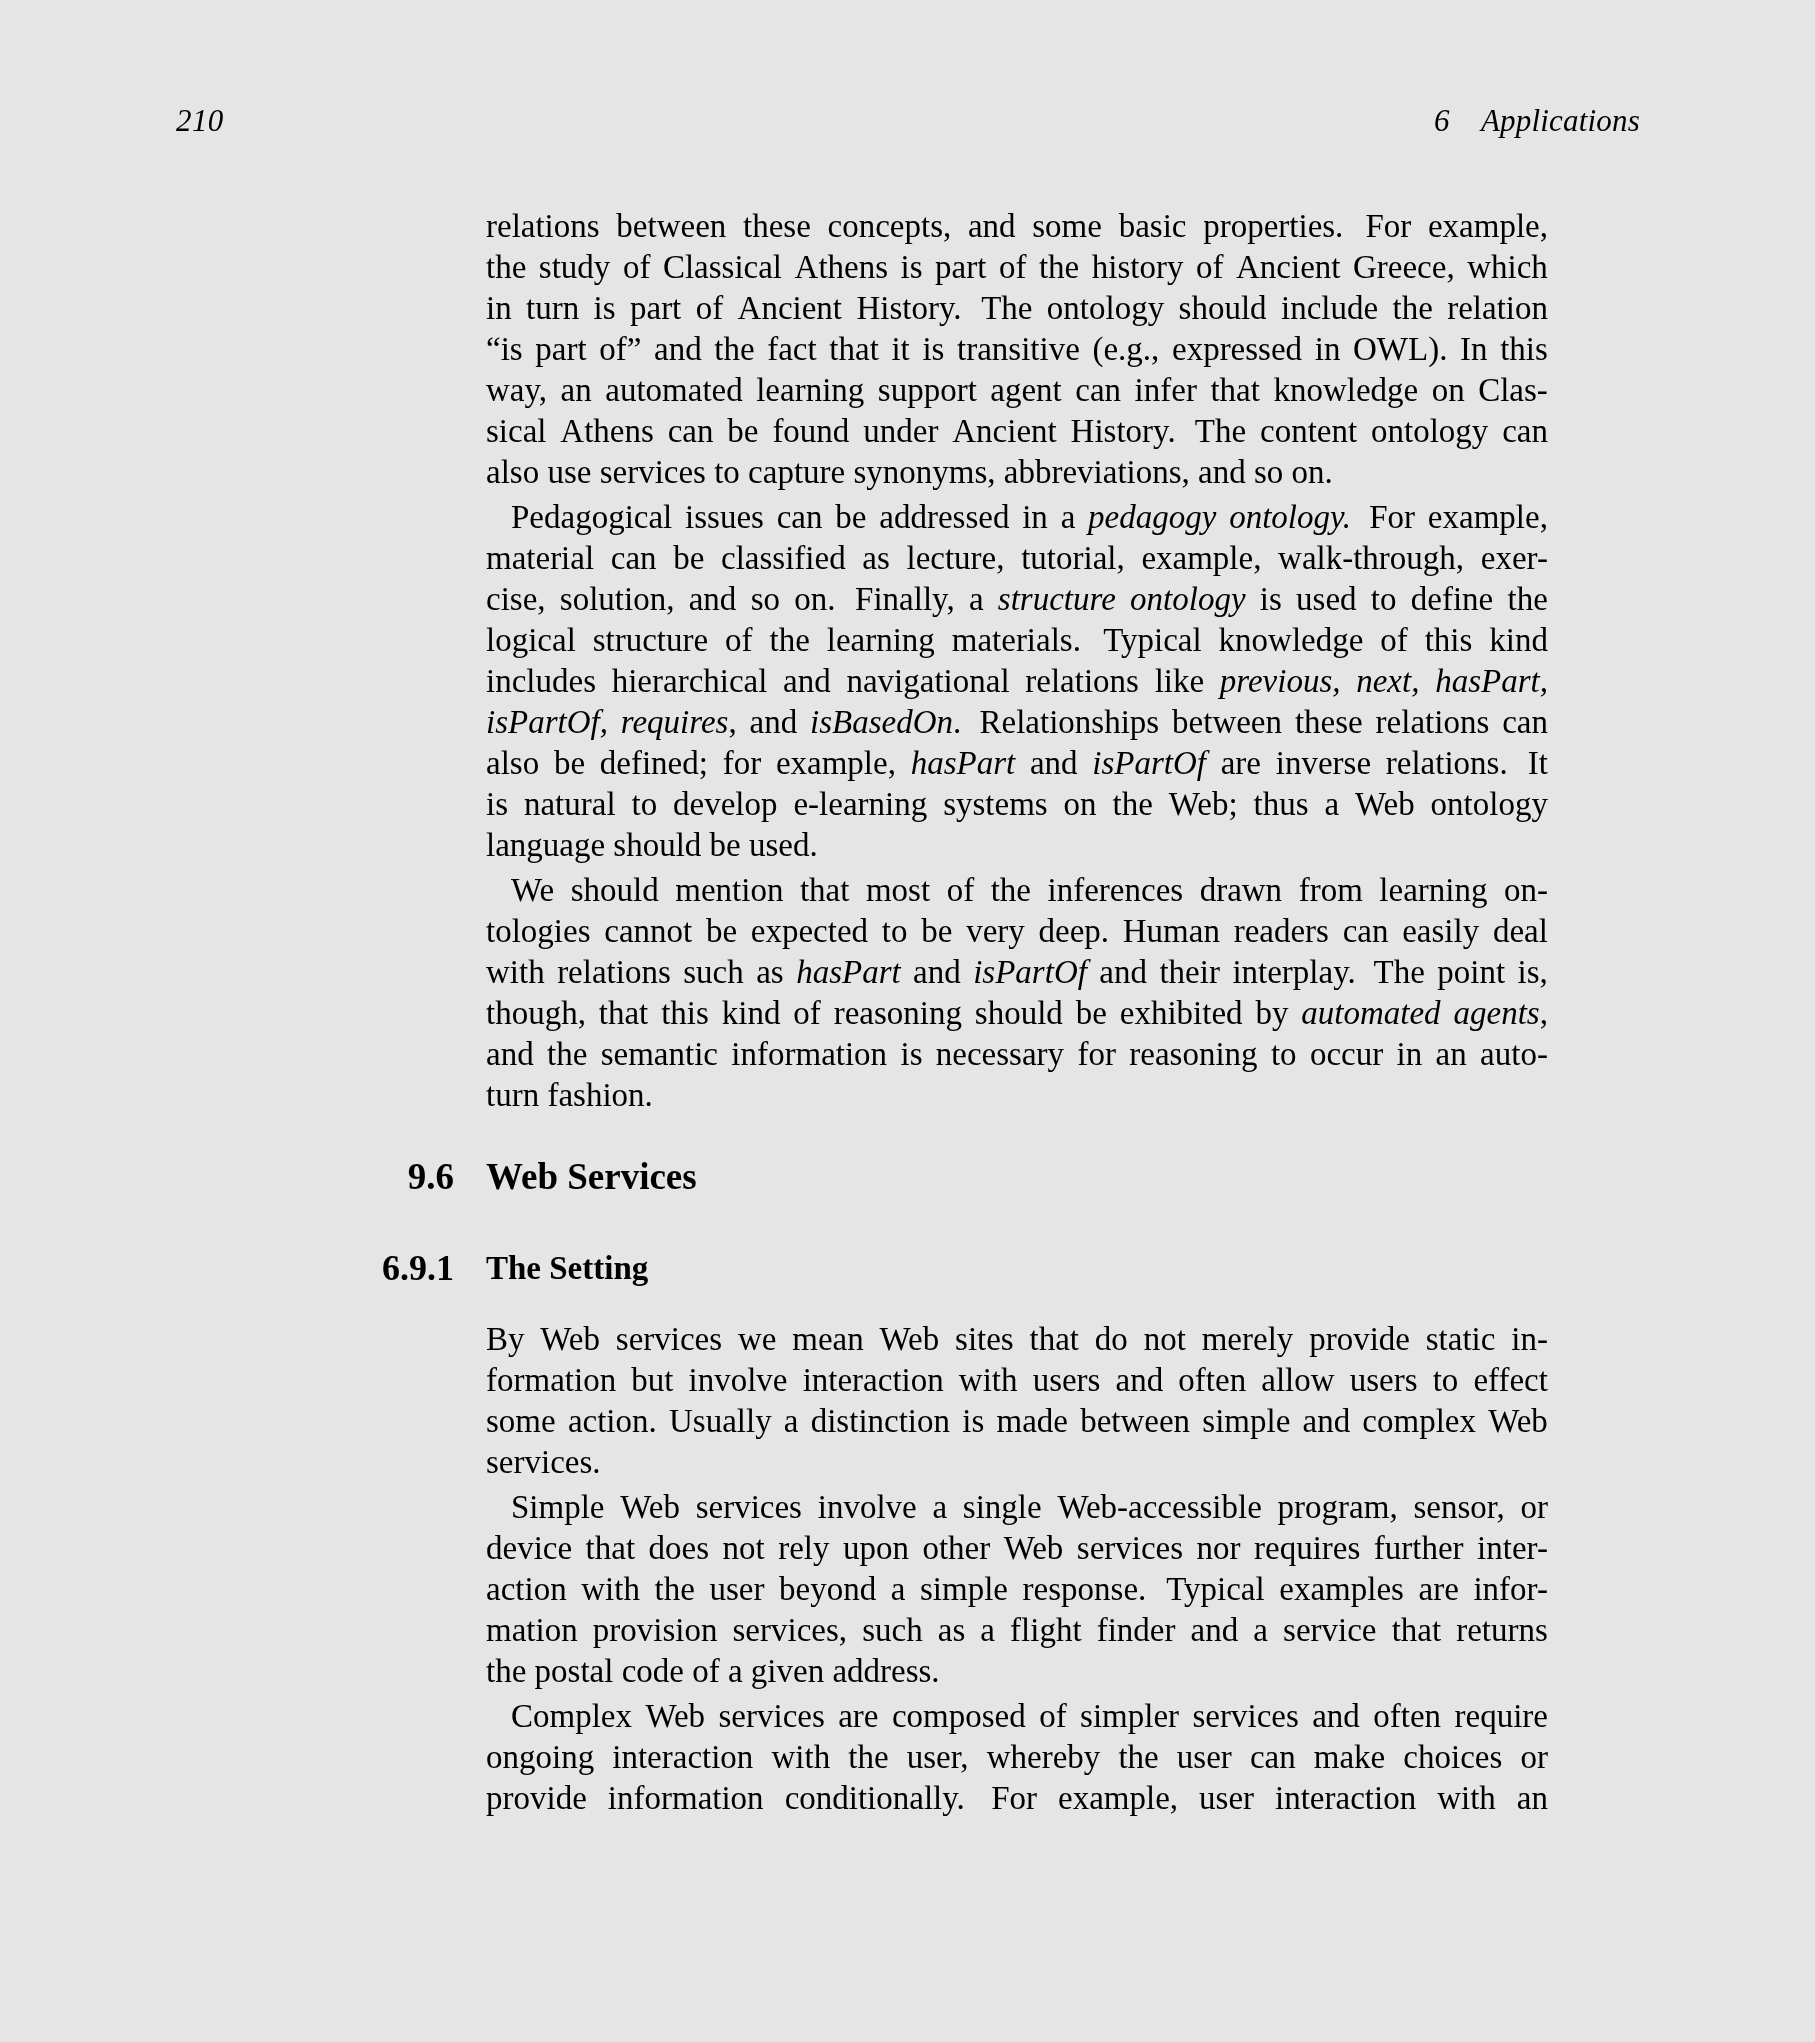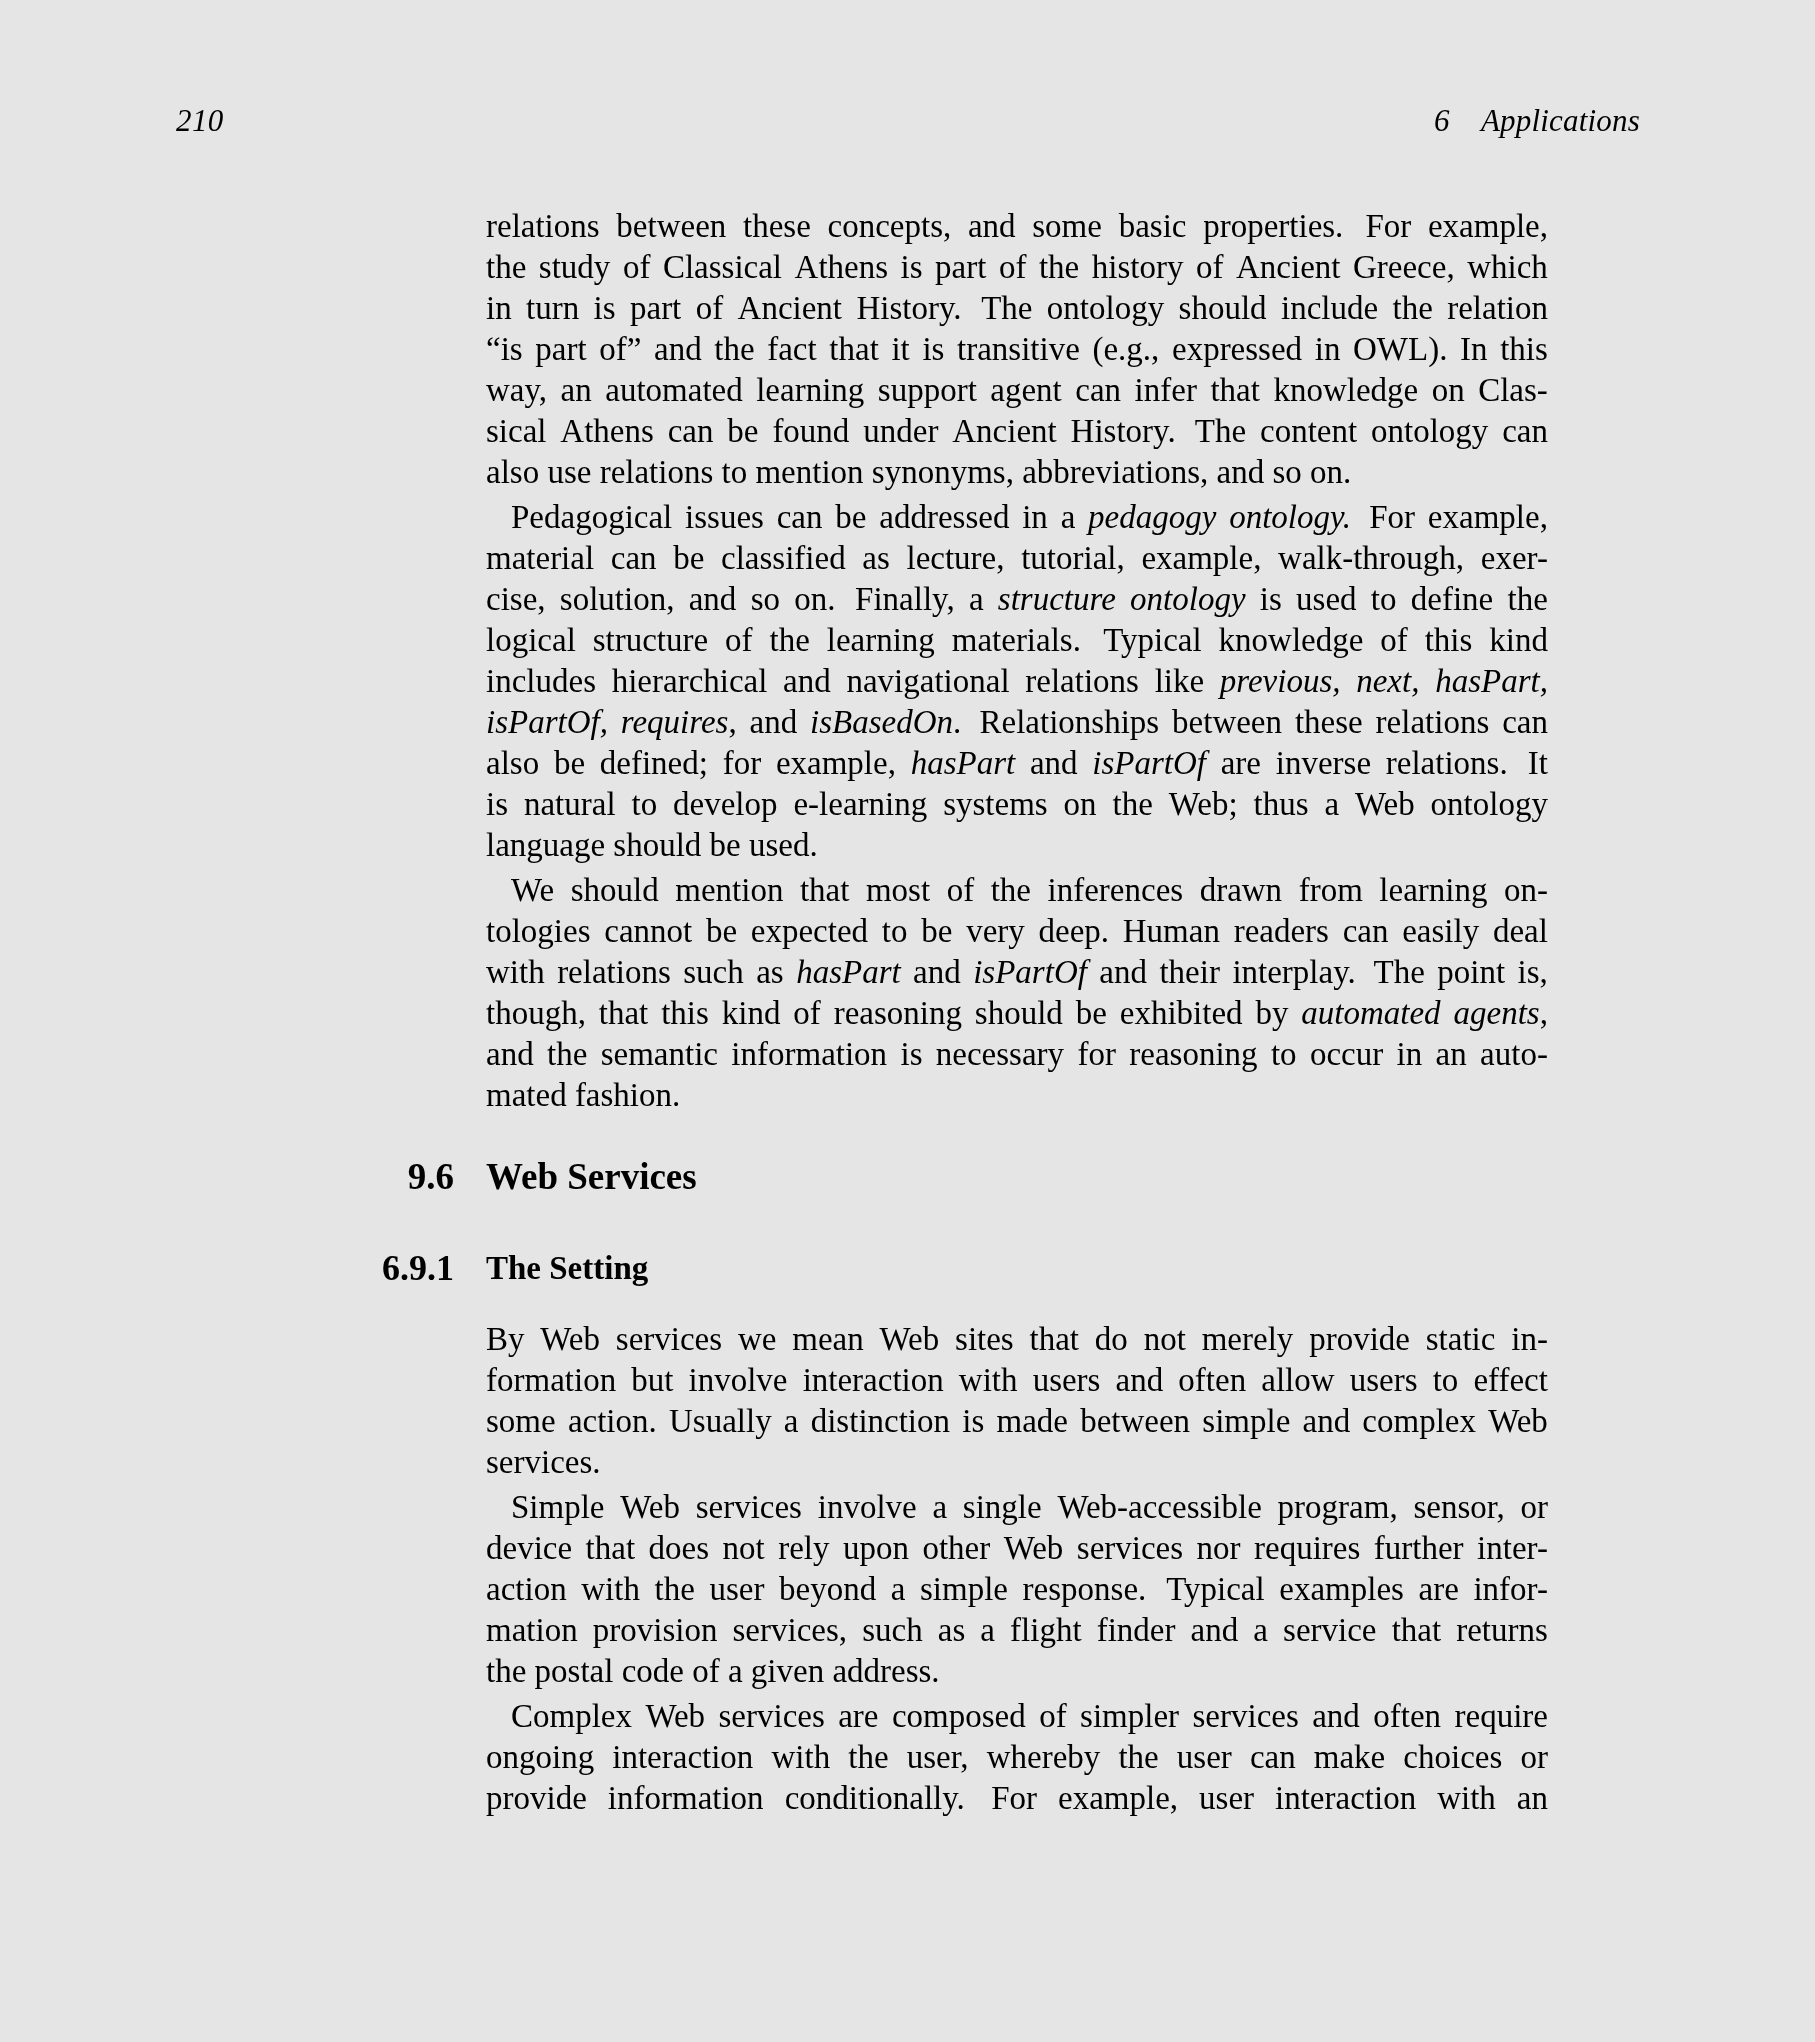--- a/index.html
+++ b/index.html
@@ -143,40 +143,40 @@
   </div>
 
   <div class="column">
     <div class="para">
         <div class="ln just"><span class="w"><span>relations</span></span><span class="w"><span>between</span></span><span class="w"><span>these</span></span><span class="w"><span>concepts,</span></span><span class="w"><span>and</span></span><span class="w"><span>some</span></span><span class="w"><span>basic</span></span><span class="w"><span>properties.</span></span><span class="w" style="margin-left: 5.3px;"><span>For</span></span><span class="w"><span>example,</span></span></div>
         <div class="ln just"><span class="w"><span>the</span></span><span class="w"><span>study</span></span><span class="w"><span>of</span></span><span class="w"><span>Classical</span></span><span class="w"><span>Athens</span></span><span class="w"><span>is</span></span><span class="w"><span>part</span></span><span class="w"><span>of</span></span><span class="w"><span>the</span></span><span class="w"><span>history</span></span><span class="w"><span>of</span></span><span class="w"><span>Ancient</span></span><span class="w"><span>Greece,</span></span><span class="w"><span>which</span></span></div>
         <div class="ln just"><span class="w"><span>in</span></span><span class="w"><span>turn</span></span><span class="w"><span>is</span></span><span class="w"><span>part</span></span><span class="w"><span>of</span></span><span class="w"><span>Ancient</span></span><span class="w"><span>History.</span></span><span class="w" style="margin-left: 5.3px;"><span>The</span></span><span class="w"><span>ontology</span></span><span class="w"><span>should</span></span><span class="w"><span>include</span></span><span class="w"><span>the</span></span><span class="w"><span>relation</span></span></div>
         <div class="ln just"><span class="w"><span>“is</span></span><span class="w"><span>part</span></span><span class="w"><span>of”</span></span><span class="w"><span>and</span></span><span class="w"><span>the</span></span><span class="w"><span>fact</span></span><span class="w"><span>that</span></span><span class="w"><span>it</span></span><span class="w"><span>is</span></span><span class="w"><span>transitive</span></span><span class="w"><span>(e.g.,</span></span><span class="w"><span>expressed</span></span><span class="w"><span>in</span></span><span class="w"><span>OWL).</span></span><span class="w"><span>In</span></span><span class="w"><span>this</span></span></div>
         <div class="ln just"><span class="w"><span>way,</span></span><span class="w"><span>an</span></span><span class="w"><span>automated</span></span><span class="w"><span>learning</span></span><span class="w"><span>support</span></span><span class="w"><span>agent</span></span><span class="w"><span>can</span></span><span class="w"><span>infer</span></span><span class="w"><span>that</span></span><span class="w"><span>knowledge</span></span><span class="w"><span>on</span></span><span class="w"><span>Clas-</span></span></div>
         <div class="ln just"><span class="w"><span>sical</span></span><span class="w"><span>Athens</span></span><span class="w"><span>can</span></span><span class="w"><span>be</span></span><span class="w"><span>found</span></span><span class="w"><span>under</span></span><span class="w"><span>Ancient</span></span><span class="w"><span>History.</span></span><span class="w" style="margin-left: 5.3px;"><span>The</span></span><span class="w"><span>content</span></span><span class="w"><span>ontology</span></span><span class="w"><span>can</span></span></div>
-        <div class="ln flush"><span>also use relations to mention synonyms, abbreviations, and so on.</span></div>
+        <div class="ln flush"><span>also use services to capture synonyms, abbreviations, and so on.</span></div>
       </div>
     <div class="para">
         <div class="ln just" style="padding-left: 25px;"><span class="w"><span>Pedagogical</span></span><span class="w"><span>issues</span></span><span class="w"><span>can</span></span><span class="w"><span>be</span></span><span class="w"><span>addressed</span></span><span class="w"><span>in</span></span><span class="w"><span>a</span></span><span class="w"><i>pedagogy</i></span><span class="w"><i>ontology.</i></span><span class="w" style="margin-left: 5.3px;"><span>For</span></span><span class="w"><span>example,</span></span></div>
         <div class="ln just"><span class="w"><span>material</span></span><span class="w"><span>can</span></span><span class="w"><span>be</span></span><span class="w"><span>classified</span></span><span class="w"><span>as</span></span><span class="w"><span>lecture,</span></span><span class="w"><span>tutorial,</span></span><span class="w"><span>example,</span></span><span class="w"><span>walk-through,</span></span><span class="w"><span>exer-</span></span></div>
         <div class="ln just"><span class="w"><span>cise,</span></span><span class="w"><span>solution,</span></span><span class="w"><span>and</span></span><span class="w"><span>so</span></span><span class="w"><span>on.</span></span><span class="w" style="margin-left: 5.3px;"><span>Finally,</span></span><span class="w"><span>a</span></span><span class="w"><i>structure</i></span><span class="w"><i>ontology</i></span><span class="w"><span>is</span></span><span class="w"><span>used</span></span><span class="w"><span>to</span></span><span class="w"><span>define</span></span><span class="w"><span>the</span></span></div>
         <div class="ln just"><span class="w"><span>logical</span></span><span class="w"><span>structure</span></span><span class="w"><span>of</span></span><span class="w"><span>the</span></span><span class="w"><span>learning</span></span><span class="w"><span>materials.</span></span><span class="w" style="margin-left: 5.3px;"><span>Typical</span></span><span class="w"><span>knowledge</span></span><span class="w"><span>of</span></span><span class="w"><span>this</span></span><span class="w"><span>kind</span></span></div>
         <div class="ln just"><span class="w"><span>includes</span></span><span class="w"><span>hierarchical</span></span><span class="w"><span>and</span></span><span class="w"><span>navigational</span></span><span class="w"><span>relations</span></span><span class="w"><span>like</span></span><span class="w"><i>previous,</i></span><span class="w"><i>next,</i></span><span class="w"><i>hasPart,</i></span></div>
         <div class="ln just"><span class="w"><i>isPartOf,</i></span><span class="w"><i>requires</i><span>,</span></span><span class="w"><span>and</span></span><span class="w"><i>isBasedOn</i><span>.</span></span><span class="w" style="margin-left: 5.3px;"><span>Relationships</span></span><span class="w"><span>between</span></span><span class="w"><span>these</span></span><span class="w"><span>relations</span></span><span class="w"><span>can</span></span></div>
         <div class="ln just"><span class="w"><span>also</span></span><span class="w"><span>be</span></span><span class="w"><span>defined;</span></span><span class="w"><span>for</span></span><span class="w"><span>example,</span></span><span class="w"><i>hasPart</i></span><span class="w"><span>and</span></span><span class="w"><i>isPartOf</i></span><span class="w"><span>are</span></span><span class="w"><span>inverse</span></span><span class="w"><span>relations.</span></span><span class="w" style="margin-left: 5.3px;"><span>It</span></span></div>
         <div class="ln just"><span class="w"><span>is</span></span><span class="w"><span>natural</span></span><span class="w"><span>to</span></span><span class="w"><span>develop</span></span><span class="w"><span>e-learning</span></span><span class="w"><span>systems</span></span><span class="w"><span>on</span></span><span class="w"><span>the</span></span><span class="w"><span>Web;</span></span><span class="w"><span>thus</span></span><span class="w"><span>a</span></span><span class="w"><span>Web</span></span><span class="w"><span>ontology</span></span></div>
         <div class="ln flush"><span>language should be used.</span></div>
       </div>
     <div class="para">
         <div class="ln just" style="padding-left: 25px;"><span class="w"><span>We</span></span><span class="w"><span>should</span></span><span class="w"><span>mention</span></span><span class="w"><span>that</span></span><span class="w"><span>most</span></span><span class="w"><span>of</span></span><span class="w"><span>the</span></span><span class="w"><span>inferences</span></span><span class="w"><span>drawn</span></span><span class="w"><span>from</span></span><span class="w"><span>learning</span></span><span class="w"><span>on-</span></span></div>
         <div class="ln just"><span class="w"><span>tologies</span></span><span class="w"><span>cannot</span></span><span class="w"><span>be</span></span><span class="w"><span>expected</span></span><span class="w"><span>to</span></span><span class="w"><span>be</span></span><span class="w"><span>very</span></span><span class="w"><span>deep.</span></span><span class="w"><span>Human</span></span><span class="w"><span>readers</span></span><span class="w"><span>can</span></span><span class="w"><span>easily</span></span><span class="w"><span>deal</span></span></div>
         <div class="ln just"><span class="w"><span>with</span></span><span class="w"><span>relations</span></span><span class="w"><span>such</span></span><span class="w"><span>as</span></span><span class="w"><i>hasPart</i></span><span class="w"><span>and</span></span><span class="w"><i>isPartOf</i></span><span class="w"><span>and</span></span><span class="w"><span>their</span></span><span class="w"><span>interplay.</span></span><span class="w" style="margin-left: 5.3px;"><span>The</span></span><span class="w"><span>point</span></span><span class="w"><span>is,</span></span></div>
         <div class="ln just"><span class="w"><span>though,</span></span><span class="w"><span>that</span></span><span class="w"><span>this</span></span><span class="w"><span>kind</span></span><span class="w"><span>of</span></span><span class="w"><span>reasoning</span></span><span class="w"><span>should</span></span><span class="w"><span>be</span></span><span class="w"><span>exhibited</span></span><span class="w"><span>by</span></span><span class="w"><i>automated</i></span><span class="w"><i>agents</i><span>,</span></span></div>
         <div class="ln just"><span class="w"><span>and</span></span><span class="w"><span>the</span></span><span class="w"><span>semantic</span></span><span class="w"><span>information</span></span><span class="w"><span>is</span></span><span class="w"><span>necessary</span></span><span class="w"><span>for</span></span><span class="w"><span>reasoning</span></span><span class="w"><span>to</span></span><span class="w"><span>occur</span></span><span class="w"><span>in</span></span><span class="w"><span>an</span></span><span class="w"><span>auto-</span></span></div>
-        <div class="ln flush"><span>mated fashion.</span></div>
+        <div class="ln flush"><span>turn fashion.</span></div>
       </div>
   </div>
 
   <div class="h-sec sec-9">
     <span class="h-num">9.6</span>
     <span class="h-txt">Web Services</span>
   </div>
 
   <div class="h-sec sec-9-1">
     <span class="h-num">6.9.1</span>

